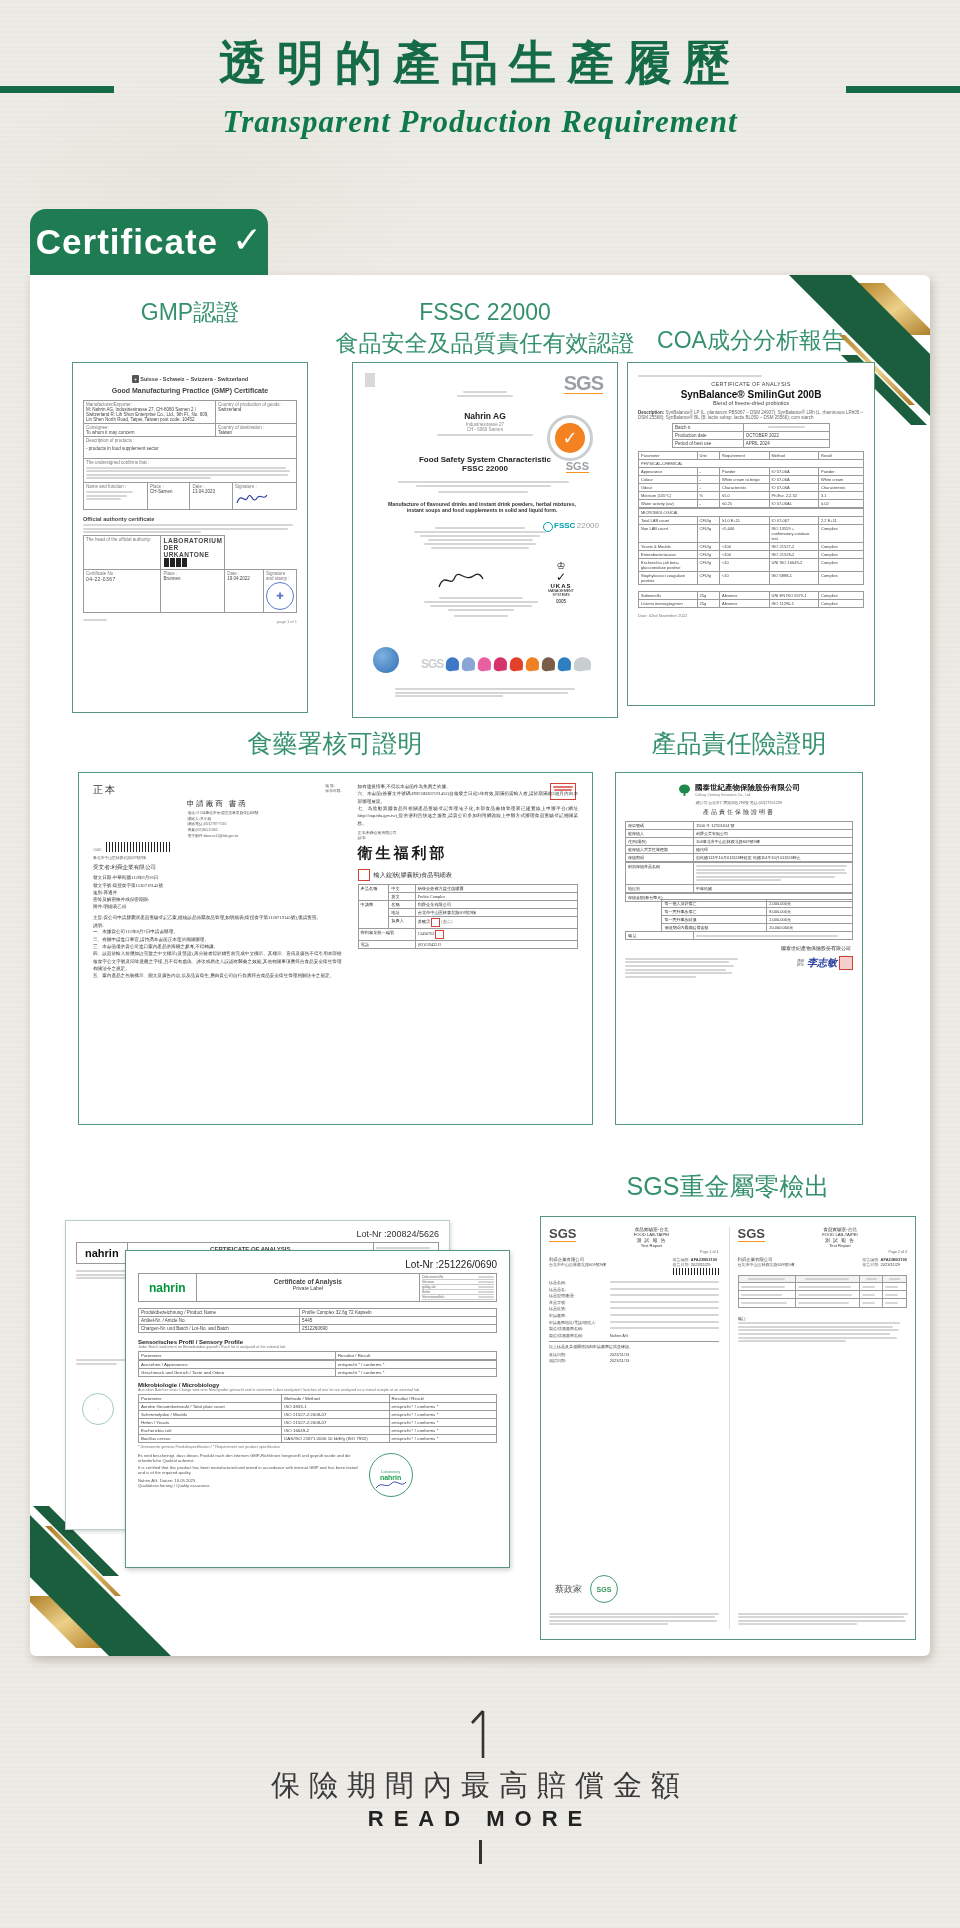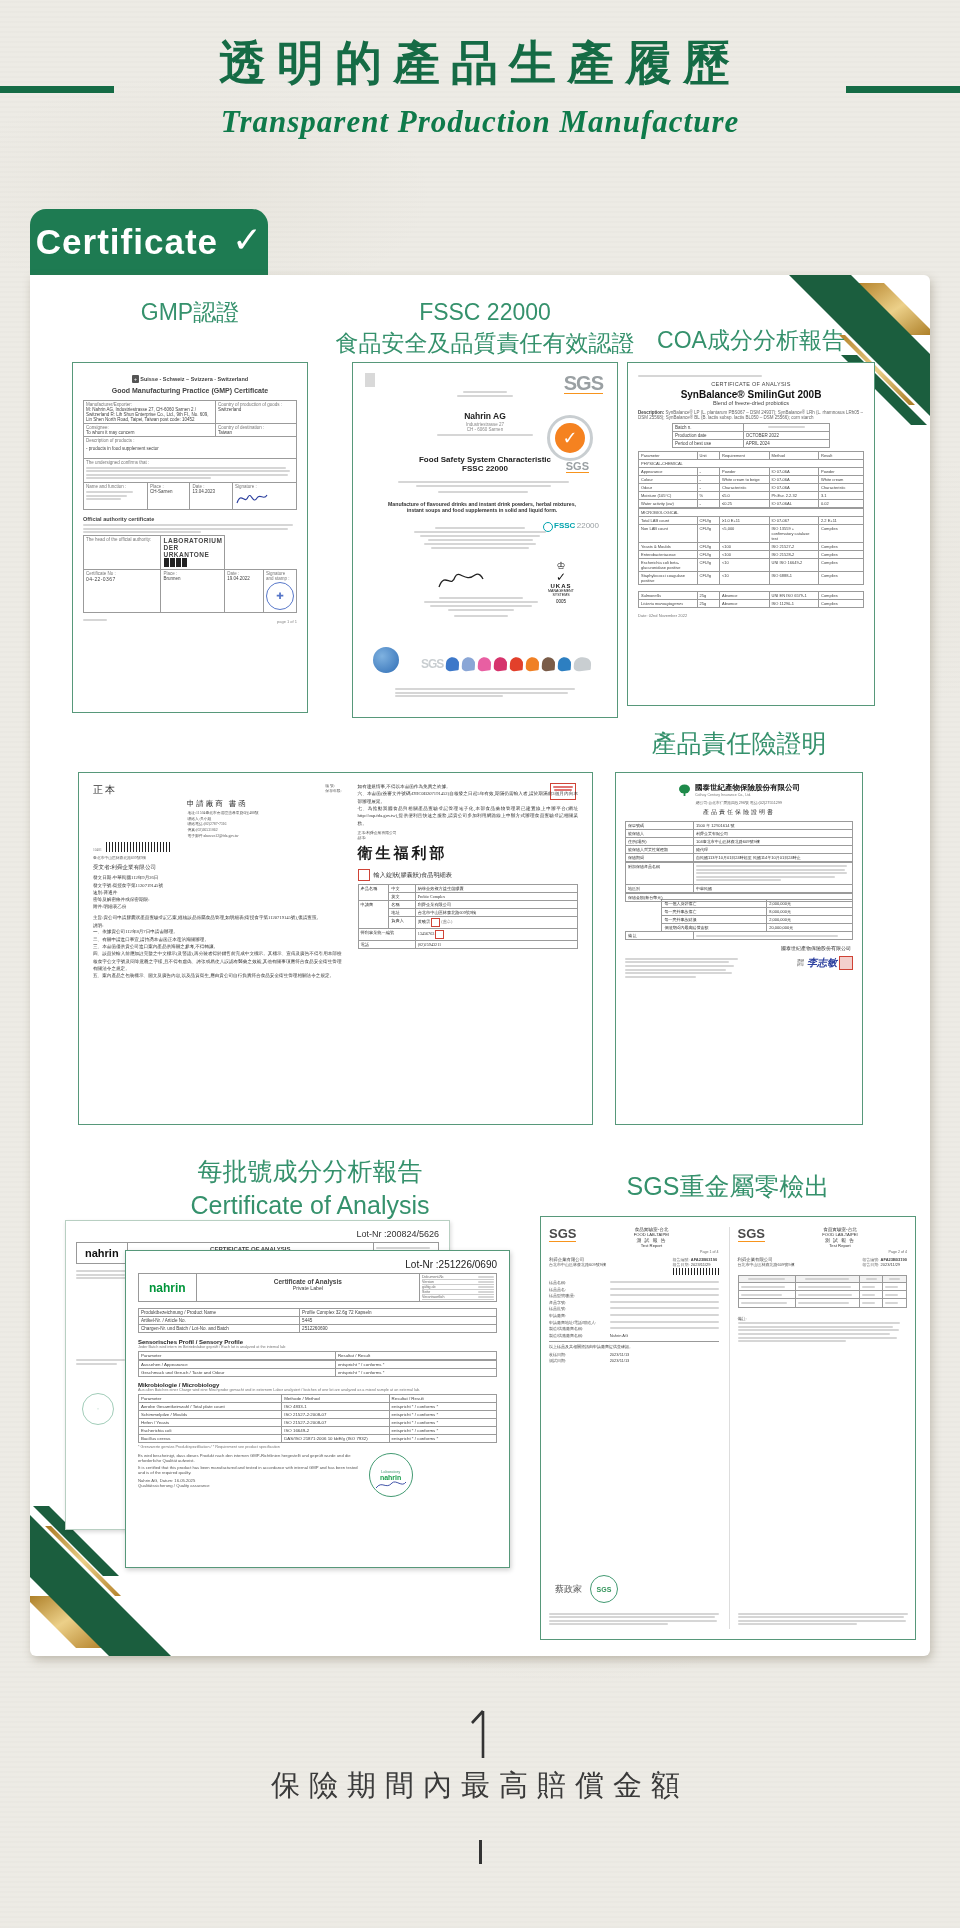--- a/index.html
+++ b/index.html
@@ -60,21 +60,21 @@
   .serif{font-family:"Liberation Serif","DejaVu Serif",serif;}
 </style>
 </head>
 <body>
 
 <div class="page">
 
   <div class="abs hline l"></div>
   <div class="abs hline r"></div>
   <div class="abs title">透明的產品生產履歷</div>
-  <div class="abs subtitle">Transparent Production Manufacture</div>
+  <div class="abs subtitle">Transparent Production Requirement</div>
 
   <div class="abs tab">
     <span class="t">Certificate</span>
     <span class="c">✓</span>
   </div>
 
   <div class="abs card">
 
     <svg class="abs ribbon" style="right:0;top:0;" width="175" height="175" viewBox="0 0 175 175">
       <defs>
@@ -473,20 +473,23 @@
             <td class="c" style="width:22%;">Absence</td>
             <td class="c" style="width:22%;">ISO 11290-1</td>
             <td class="c">Complies</td>
           </tr>
         </tbody>
           </table>
         <div style="font-size:4px;color:#777;margin-top:5px;">Date: 02nd November 2022</div>
       </div>
     </div>
 
+    <div class="abs gh" style="left:130px;top:452px;width:350px;">
+      <div class="l1" style="font-size:25px;">食藥署核可證明</div>
+    </div>
     <div class="abs gh" style="left:534px;top:452px;width:350px;">
       <div class="l1" style="font-size:25px;">產品責任險證明</div>
     </div>
 
     <div class="abs cbox" style="left:48px;top:497px;width:515px;height:353px;padding:10px 14px;">
       <div class="doc serif" style="display:flex;gap:16px;font-size:4.6px;color:#333;height:100%;position:relative;">
         <div class="abs redseal" style="right:2px;top:0;width:22px;height:13px;padding:1px;">
           <div class="bl s red" style="width:90%;margin:1px auto;"></div>
             <div class="bl s red" style="width:80%;margin:1px auto;"></div>
         </div>
@@ -706,24 +709,20 @@
           </div>
           <div style="display:flex;align-items:center;gap:2px;">
             <span style="font-size:3.6px;color:#555;width:8px;line-height:1.2;">憑辦經理</span>
             <span class="sig b" style="font-size:10px;color:#2b3f9e;">李志敏</span>
             <span class="redseal" style="display:inline-block;width:12px;height:12px;background:rgba(207,67,54,.25);"></span>
           </div>
         </div>
       </div>
     </div>
 
-    <div class="abs gh" style="left:100px;top:880px;width:360px;">
-      <div class="l1" style="font-size:25px;">每批號成分分析報告</div>
-      <div class="l2" style="font-size:25px;">Certificate of Analysis</div>
-    </div>
     <div class="abs gh" style="left:510px;top:895px;width:376px;">
       <div class="l1" style="font-size:25px;">SGS重金屬零檢出</div>
     </div>
 
     <div class="abs" style="left:35px;top:945px;width:385px;height:310px;background:#fff;border:1px solid #b8cfc2;box-shadow:1px 2px 4px rgba(0,0,0,.15);padding:8px 10px;box-sizing:border-box;">
       <div class="doc" style="font-size:5px;">
         <div class="r" style="font-size:9px;color:#333;">Lot-Nr :200824/5626</div>
         <div style="display:flex;align-items:stretch;gap:6px;margin-top:3px;border:.6px solid #999;">
           <div class="b c" style="font-size:11px;color:#111;padding:4px 8px;border-right:.6px solid #999;display:flex;align-items:center;">nahrin</div>
           <div class="c" style="flex:1;padding:3px;">
@@ -1084,15 +1083,16 @@
         </div>
       </div>
     </div>
 
   </div>
 
   <svg class="abs" style="left:468px;top:1708px;" width="26" height="52" viewBox="0 0 26 52">
     <path d="M15 3 L4 15 M15 3 V50" fill="none" stroke="#333" stroke-width="2.6"></path>
   </svg>
   <div class="abs cta-cn">保險期間內最高賠償金額</div>
+  <div class="abs cta-en">READ MORE</div>
   <div class="abs vline2"></div>
 
 </div>
 
 </body></html>

